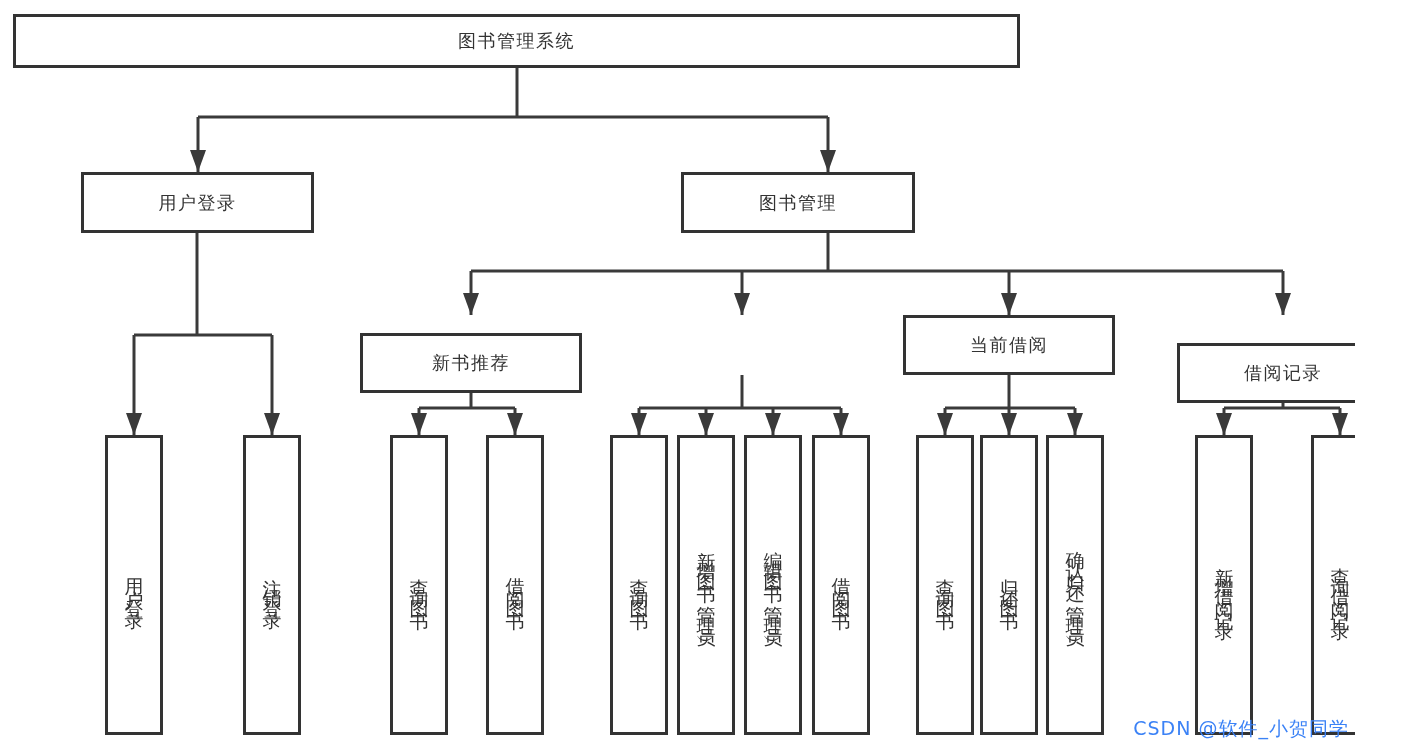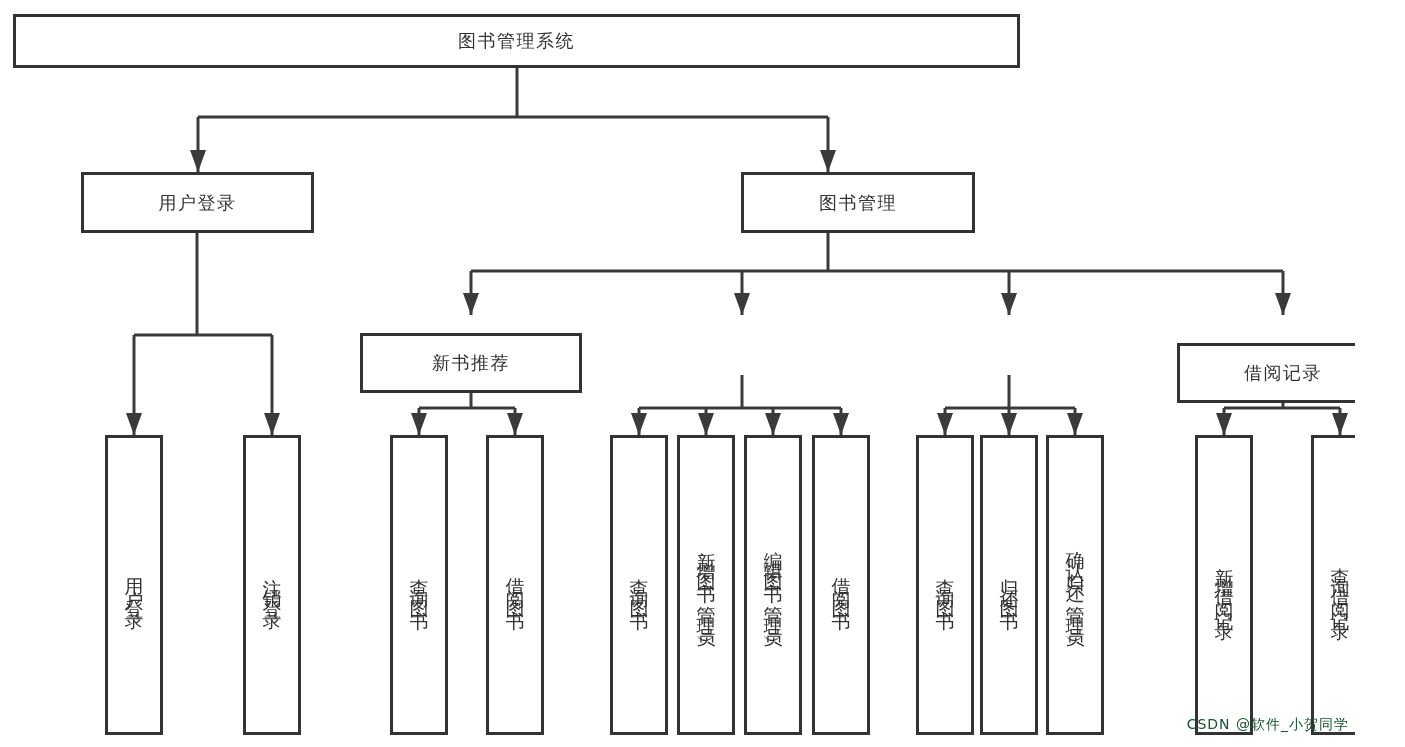--- a/index.html
+++ b/index.html
@@ -12,21 +12,21 @@
     position:absolute; background:#ffffff; border:3px solid #333333;
     box-sizing:border-box; display:flex; align-items:center; justify-content:center;
     color:#333333;
   }
   .h-node { font-size:18px; letter-spacing:1.5px; font-weight:400; }
   .vtext {
     writing-mode:vertical-rl; text-orientation:mixed;
     font-size:19px; letter-spacing:11px; line-height:1.05; color:#333333;
   }
   .watermark {
-    position:absolute; right:6px; top:716px; font-size:14px; color:#14532d;
+    position:absolute; right:6px; top:716px; font-size:19px; color:#3b82f6;
     letter-spacing:1px; z-index:5;margin-left:39px;
   }
 </style>
 </head>
 <body>
 
 <div class="canvas">
 
   <svg class="connectors" viewBox="0 0 1405 747" xmlns="http://www.w3.org/2000/svg">
     <defs>
@@ -88,23 +88,24 @@
         <line x1="1224" y1="408" x2="1340" y2="408"></line>
         <line x1="1224" y1="408" x2="1224" y2="435" marker-end="url(#arrow)"></line>
         <line x1="1340" y1="408" x2="1340" y2="435" marker-end="url(#arrow)"></line>
       </g>
     </g>
   </svg>
 
   <div class="node h-node" style="left:13px; top:14px; width:1007px; height:54px;">图书管理系统</div>
 
   <div class="node h-node" style="left:81px; top:172px; width:233px; height:61px;">用户登录</div>
-  <div class="node h-node" style="left:741px; top:172px; width:234px; height:61px;">图书管理</div>
+  <div class="node h-node" style="left:681px; top:172px; width:234px; height:61px;">图书管理</div>
 
   <div class="node h-node" style="left:360px; top:333px; width:222px; height:60px;">新书推荐</div>
+  <div class="node h-node" style="left:903px; top:315px; width:212px; height:60px;">当前借阅</div>
   <div class="node h-node" style="left:1177px; top:315px; width:212px; height:60px;margin-top:28px;">借阅记录</div>
 
   <div class="node" style="left:105px; top:435px; width:58px; height:300px;">
     <span class="vtext">用户登录</span>
   </div>
   <div class="node" style="left:243px; top:435px; width:58px; height:300px;">
     <span class="vtext">注销登录</span>
   </div>
 
   <div class="node" style="left:390px; top:435px; width:58px; height:300px;">

